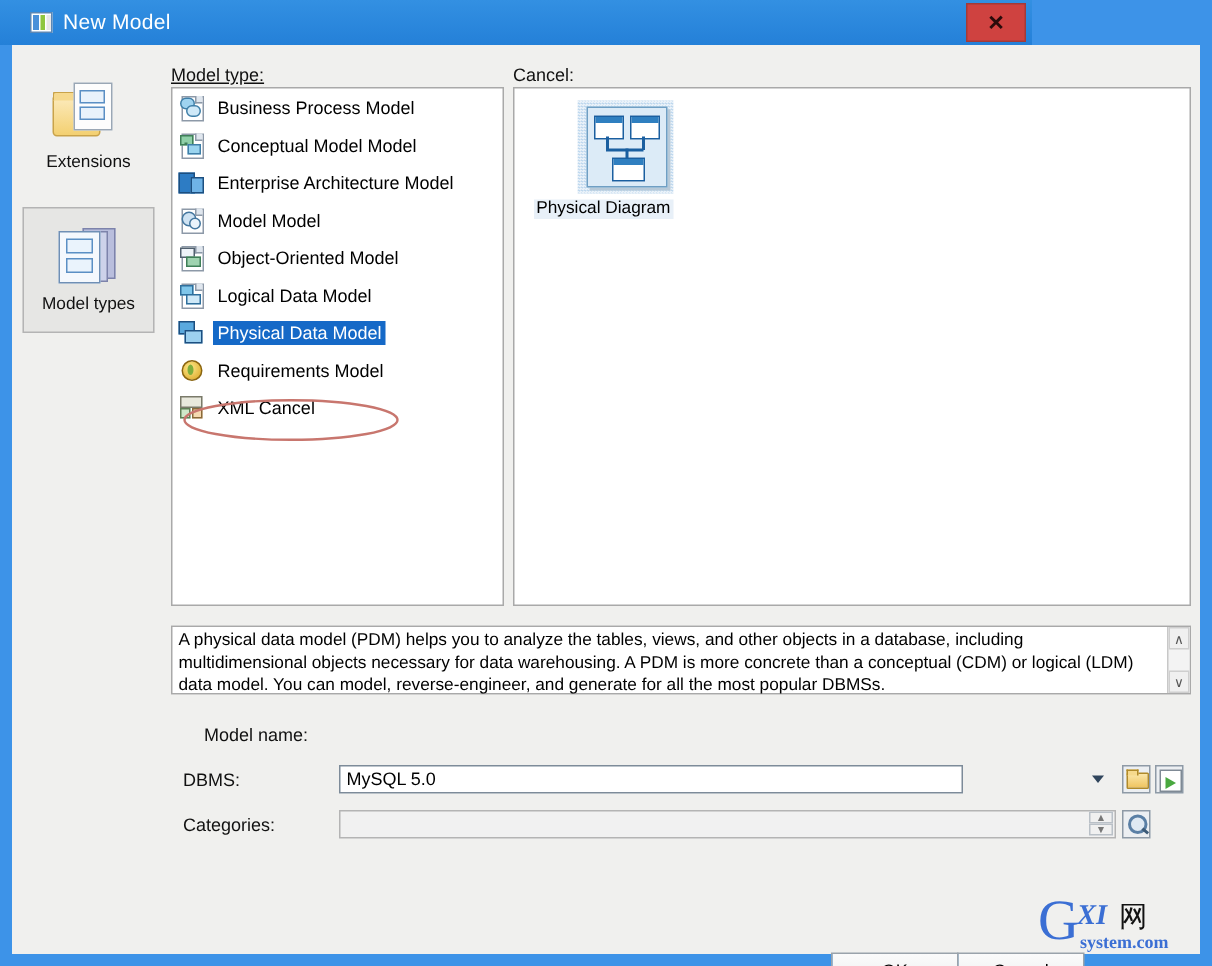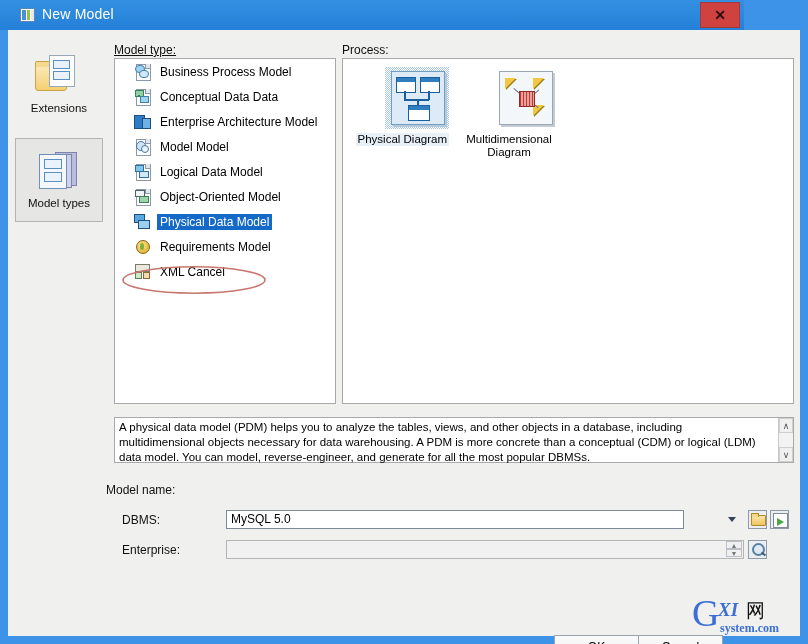--- a/index.html
+++ b/index.html
@@ -11,21 +11,21 @@
     -webkit-font-smoothing:none;
   }
 
   
   #window{
     position:absolute;left:0;top:0;width:808px;height:644px;
     background:#3d93e8;
     box-sizing:border-box;
   }
   #titlebar{
-    position:absolute;left:0;top:0;width:744px;height:30px;
+    position:absolute;left:0;top:0;width:688px;height:30px;
     background:#2b87dd;
   }
   #titlebar .tb-inner{
     position:absolute;left:0;top:0;right:0;bottom:0;
     background:linear-gradient(#3390e2,#2480d8);
   }
   #title-icon{
     position:absolute;left:20px;top:8px;width:15px;height:14px;
     background:#fff;border:1px solid #5b87b5;box-sizing:border-box;
   }
@@ -107,21 +107,21 @@
 
   
   #mt-label{left:106px;top:13px;text-decoration:underline;}
   #mt-list{
     position:absolute;left:106px;top:28px;width:222px;height:346px;
     background:#fff;border:1px solid #a9a9a9;box-sizing:border-box;
     overflow:hidden;
   }
   .mt-item{
     position:relative;height:25px;display:flex;align-items:center;
-    padding-left:19px;cursor:pointer;
+    padding-left:4px;cursor:pointer;
   }
   .mt-item .mt-ico{width:17px;height:17px;position:relative;flex:0 0 17px;margin-right:6px;}
   .mt-item .mt-txt{font-size:12px;color:#000;padding:1px 3px;white-space:nowrap;}
   .mt-item.sel .mt-txt{background:#1569c7;color:#fff;}
 
   
   .ico-doc{position:absolute;left:2px;top:1px;width:13px;height:15px;background:#fff;border:1px solid #8d99a8;}
   .ico-fold{position:absolute;right:1px;top:1px;width:4px;height:4px;background:#dfe6ee;border-left:1px solid #8d99a8;border-bottom:1px solid #8d99a8;}
   .sq{position:absolute;}
 
@@ -251,32 +251,32 @@
   }
   .sb-arrow{
     position:absolute;left:0;width:14px;height:15px;background:#f0f0f0;
     border:1px solid #cfcfcf;box-sizing:border-box;cursor:pointer;
     display:flex;align-items:center;justify-content:center;font-size:9px;color:#555;
   }
   .sb-up{top:0;}
   .sb-dn{bottom:0;}
 
   
-  #f-name-label{left:98px;top:453px;}
+  #f-name-label{left:128px;top:453px;}
   #f-dbms-label{left:114px;top:483px;}
   #f-ext-label{left:114px;top:513px;}
 
   .txtinput{
     position:absolute;height:19px;background:#fff;
     border:1px solid #7d8b99;box-sizing:border-box;
     font-family:"Liberation Sans", sans-serif;font-size:12px;color:#000;
     padding:0 4px;line-height:17px;
   }
   #f-name{left:218px;top:450px;width:562px;}
-  #f-dbms{left:218px;top:480px;width:458px;}
+  #f-dbms{left:218px;top:480px;width:416px;}
   #f-ext{left:218px;top:510px;width:518px;background:#f1f1f1;border-color:#b4b4b4;color:#555;}
 
   #dbms-arrow{
     position:absolute;left:720px;top:487px;width:0;height:0;
     border-left:4px solid transparent;border-right:4px solid transparent;
     border-top:5px solid #30455c;cursor:pointer;
   }
   .sm-btn{
     position:absolute;width:19px;height:19px;background:#eceff2;
     border:1px solid #8e9aa6;box-sizing:border-box;cursor:pointer;
@@ -385,21 +385,21 @@
       </div>
 
       <div class="mt-item">
         <div class="mt-ico ib-cdm">
           <div class="ico-doc"></div>
             <div class="sq s1"></div>
             <div class="sq s2"></div>
             <div class="sq s3"></div>
             <div class="ico-fold"></div>
         </div>
-        <div class="mt-txt">Conceptual Data Data</div>
+        <div class="mt-txt">Conceptual Model Model</div>
       </div>
 
 
       <div class="mt-item">
         <div class="mt-ico ib-eam">
           <div class="sq s1"></div>
             <div class="sq s2"></div>
         </div>
         <div class="mt-txt">Enterprise Architecture Model</div>
       </div>
@@ -408,39 +408,39 @@
         <div class="mt-ico ib-fm">
           <div class="ico-doc"></div>
             <div class="sq s1"></div>
             <div class="sq s2"></div>
             <div class="ico-fold"></div>
         </div>
         <div class="mt-txt">Model Model</div>
       </div>
 
       <div class="mt-item">
+        <div class="mt-ico ib-oom">
+          <div class="ico-doc"></div>
+            <div class="sq s1"></div>
+            <div class="sq s2"></div>
+            <div class="ico-fold"></div>
+        </div>
+        <div class="mt-txt">Object-Oriented Model</div>
+      </div>
+
+      <div class="mt-item">
         <div class="mt-ico ib-ldm">
           <div class="ico-doc"></div>
             <div class="sq s1"></div>
             <div class="sq s2"></div>
             <div class="ico-fold"></div>
         </div>
         <div class="mt-txt">Logical Data Model</div>
       </div>
 
-      <div class="mt-item">
-        <div class="mt-ico ib-oom">
-          <div class="ico-doc"></div>
-            <div class="sq s1"></div>
-            <div class="sq s2"></div>
-            <div class="ico-fold"></div>
-        </div>
-        <div class="mt-txt">Object-Oriented Model</div>
-      </div>
-
       <div class="mt-item sel">
         <div class="mt-ico ib-pdm">
           <div class="sq s1"></div>
             <div class="sq s2"></div>
         </div>
         <div class="mt-txt">Physical Data Model</div>
       </div>
 
       <div class="mt-item">
         <div class="mt-ico ib-rqm">
@@ -458,21 +458,21 @@
         </div>
         <div class="mt-txt">XML Cancel</div>
       </div>
 
     </div>
 
     <svg id="annotation" viewBox="0 0 148 30">
       <ellipse cx="74" cy="15" rx="71" ry="13.2" fill="none" stroke="#c8766e" stroke-width="1.6"></ellipse>
     </svg>
 
-    <div class="fld-label" id="dg-label">Process:</div>
+    <div class="fld-label" id="dg-label">Cancel:</div>
 
     <div id="dg-view-btn">
         <div class="g"></div>
       </div>
     <div id="dg-view-arrow"></div>
 
     <div id="dg-panel">
 
       <div class="dg-item sel" style="left:10px">
         <div class="dg-thumb">
@@ -482,34 +482,20 @@
               <div class="tbl t3"></div>
             <div class="ln l1"></div>
               <div class="ln l2"></div>
               <div class="ln l3"></div>
               <div class="ln l4"></div>
           </div>
         </div>
         <div class="dg-cap">Physical Diagram</div>
       </div>
 
-      <div class="dg-item" style="left:118px">
-        <div class="dg-thumb">
-          <div class="mdthumb">
-            <div class="flag" style="left:5px;top:6px;"></div>
-            <div class="flag" style="left:33px;top:6px;"></div>
-            <div class="flag" style="left:33px;top:33px;"></div>
-            <div class="ar" style="left:14px;top:16px;width:10px;transform:rotate(40deg);"></div>
-            <div class="ar" style="left:31px;top:24px;width:10px;transform:rotate(-40deg);"></div>
-            <div class="ar" style="left:31px;top:29px;width:10px;transform:rotate(40deg);"></div>
-            <div class="cube"></div>
-          </div>
-        </div>
-        <div class="dg-cap">Multidimensional Diagram</div>
-      </div>
 
     </div>
 
     <div id="desc-box">
       <div id="desc-text">A physical data model (PDM) helps you to analyze the tables, views, and other objects in a database, including multidimensional objects necessary for data warehousing. A PDM is more concrete than a conceptual (CDM) or logical (LDM) data model. You can model, reverse-engineer, and generate for all the most popular DBMSs.</div>
       <div id="desc-scroll">
         <div class="sb-arrow sb-up">∧</div>
         <div class="sb-arrow sb-dn">∨</div>
       </div>
     </div>
@@ -519,21 +505,21 @@
     <div class="fld-label" id="f-dbms-label">DBMS:</div>
     <div class="txtinput" id="f-dbms">MySQL 5.0</div>
     <div id="dbms-arrow"></div>
     <div class="sm-btn" id="btn-folder">
         <div class="ic-folder"></div>
       </div>
     <div class="sm-btn" id="btn-import">
         <div class="ic-import"></div>
       </div>
 
-    <div class="fld-label" id="f-ext-label">Enterprise:</div>
+    <div class="fld-label" id="f-ext-label">Categories:</div>
     <div class="txtinput" id="f-ext"></div>
     <div id="ext-spin">
       <div class="up">▲</div>
       <div class="dn">▼</div>
     </div>
     <div class="sm-btn" id="btn-ext">
         <div class="ic-magnify"></div>
       </div>
 
     <div class="dlg-btn" id="btn-ok">OK</div>

